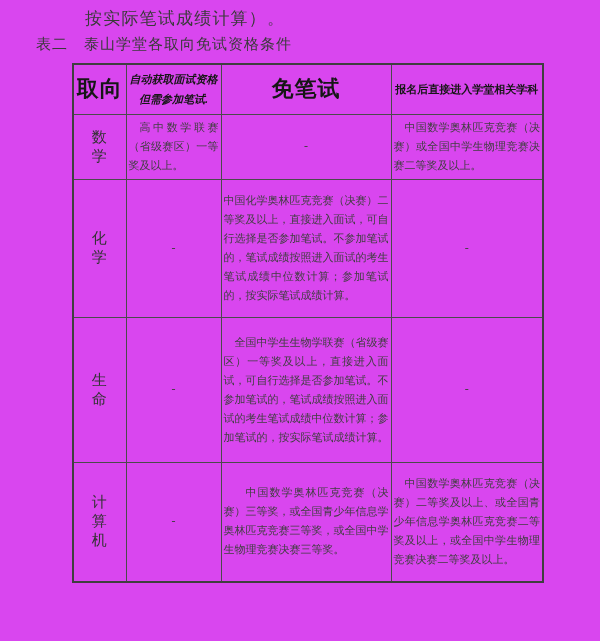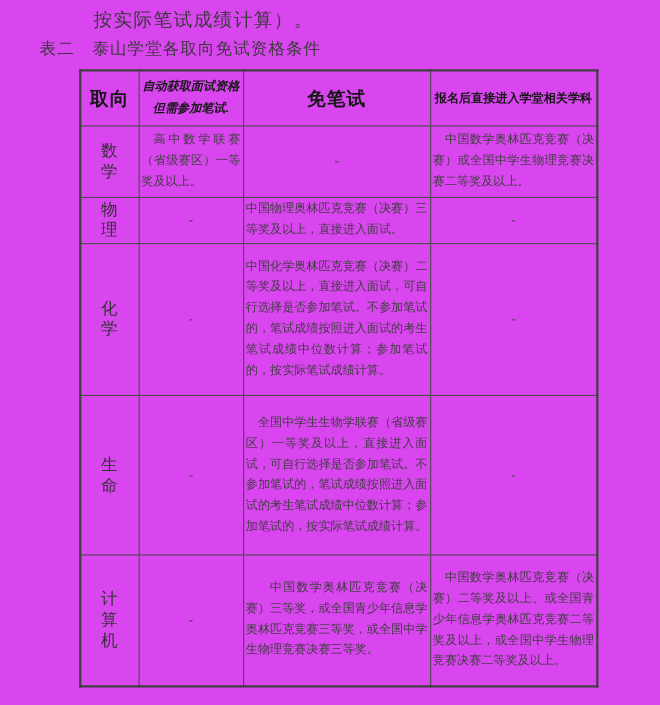--- a/index.html
+++ b/index.html
@@ -60,21 +60,21 @@
   tr.r3 { height: 138px; }
   tr.r4 { height: 145px; }
   tr.r5 { height: 120px; }
   .hc {
     font-family: "Liberation Sans", sans-serif;
     font-weight: bold;
     color: #161616;
     text-align: center;
     padding: 1px 2px;
   }
-  .h-lg { font-size: 17px; letter-spacing: 1px; }
+  .h-lg { font-size: 22px; letter-spacing: 1px; }
   .h-sm { font-size: 11px; line-height: 20px; letter-spacing: 0; font-style: italic; }
   .nowrap { white-space: nowrap; font-size: 11px; padding: 0 0; }
   .subj {
     font-size: 15px;
     text-align: center;
     color: #333333;
     letter-spacing: 1px;
     padding: 0 14px;
   }
   .txt {
@@ -116,26 +116,20 @@
         <th class="hc nowrap">报名后直接进入学堂相关学科</th>
       </tr>
 
       <tr class="r1">
         <td class="subj">数学</td>
         <td class="txt ind1">高中数学联赛（省级赛区）一等奖及以上。</td>
         <td class="dash">-</td>
         <td class="txt ind1">中国数学奥林匹克竞赛（决赛）或全国中学生物理竞赛决赛二等奖及以上。</td>
       </tr>
 
-      <tr class="r2">
-        <td class="subj">物理</td>
-        <td class="dash">-</td>
-        <td class="txt">中国物理奥林匹克竞赛（决赛）三等奖及以上，直接进入面试。</td>
-        <td class="dash">-</td>
-      </tr>
 
       <tr class="r3">
         <td class="subj">化学</td>
         <td class="dash">-</td>
         <td class="txt">中国化学奥林匹克竞赛（决赛）二等奖及以上，直接进入面试，可自行选择是否参加笔试。不参加笔试的，笔试成绩按照进入面试的考生笔试成绩中位数计算；参加笔试的，按实际笔试成绩计算。</td>
         <td class="dash">-</td>
       </tr>
 
       <tr class="r4">
         <td class="subj">生命</td>

